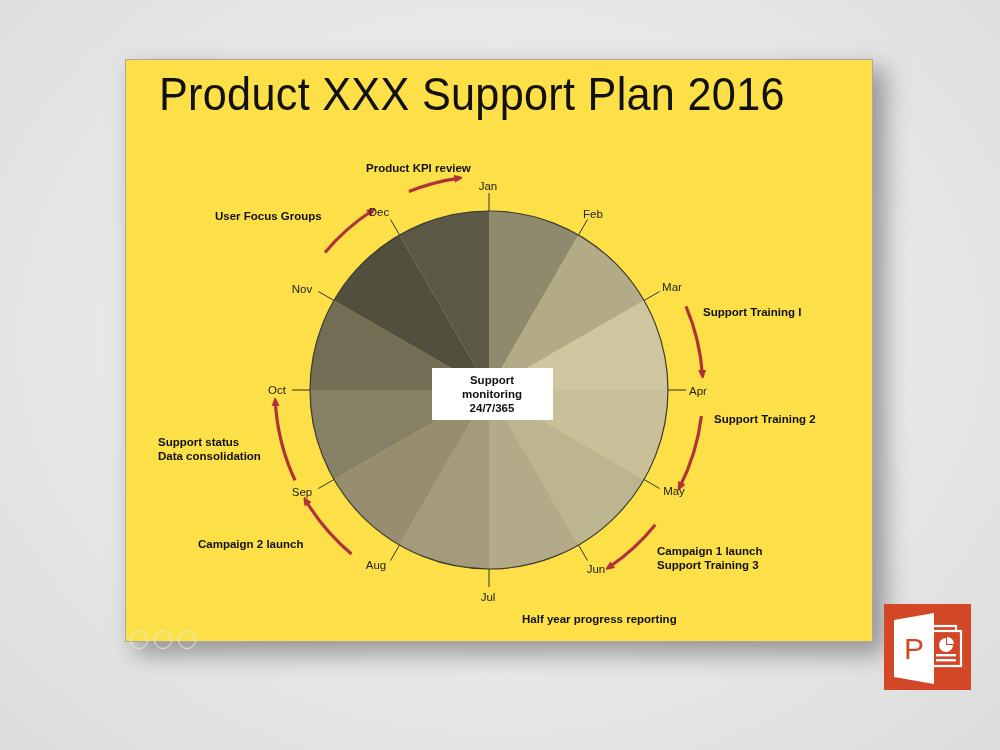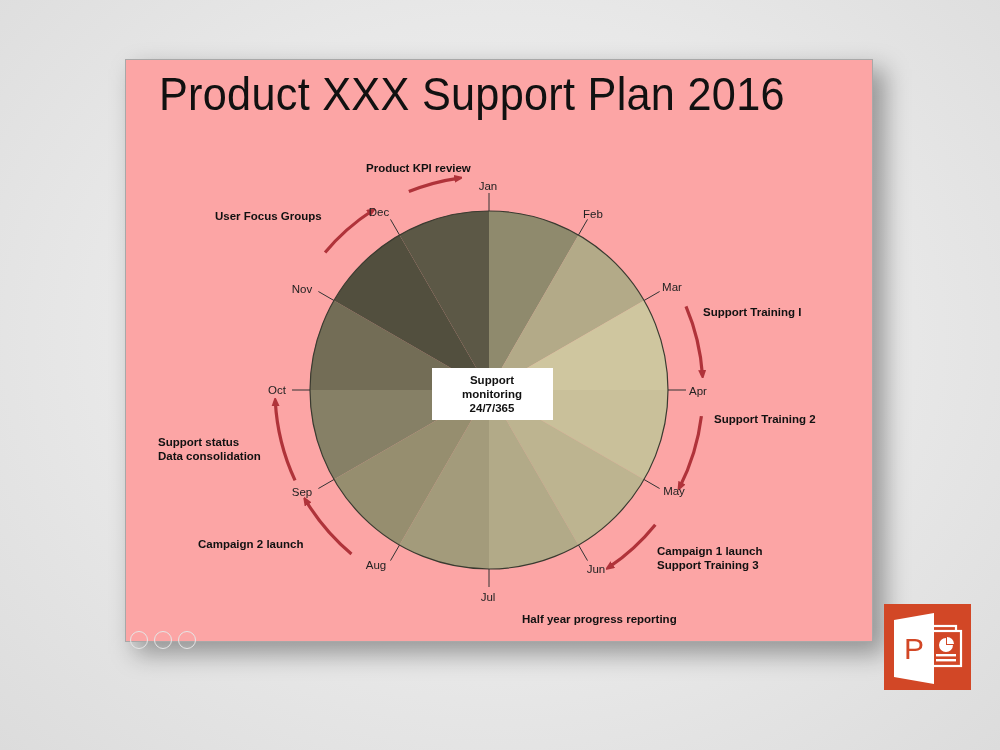--- a/index.html
+++ b/index.html
@@ -7,21 +7,21 @@
     width: 1000px; height: 750px; position: relative; overflow: hidden;
     background: radial-gradient(ellipse at 50% 45%, #f1f1f1 0%, #e8e8e8 55%, #dcdcdc 100%);
     font-family: "Liberation Sans", sans-serif;
   }
   .slide-shadow {
     position: absolute; left: 135px; top: 69px; width: 750px; height: 585px;
     background: rgba(0,0,0,0.35); filter: blur(12px);
   }
   .slide {
     position: absolute; left: 125px; top: 59px; width: 748px; height: 583px;
-    background: #fca5a5; border: 1px solid #a8a8a8; box-sizing: border-box;
+    background: #fde047; border: 1px solid #a8a8a8; box-sizing: border-box;
   }
   .slide-title {
     position: absolute; left: 33px; top: 6px; width: 700px;
     font-family: "Liberation Sans", sans-serif; font-size: 47px; color: #111;
     letter-spacing: 0.3px; white-space: nowrap; transform: scaleX(0.92); transform-origin: left top;
   }
   svg.wheel { position: absolute; left: 0; top: 0; }
   .nav-controls { position: absolute; left: 4px; bottom: -8px; display: flex; gap: 6px; }
   .nav-dot {
     width: 16px; height: 16px; border-radius: 50%; border: 1px solid #e6e6e6; background: transparent;

